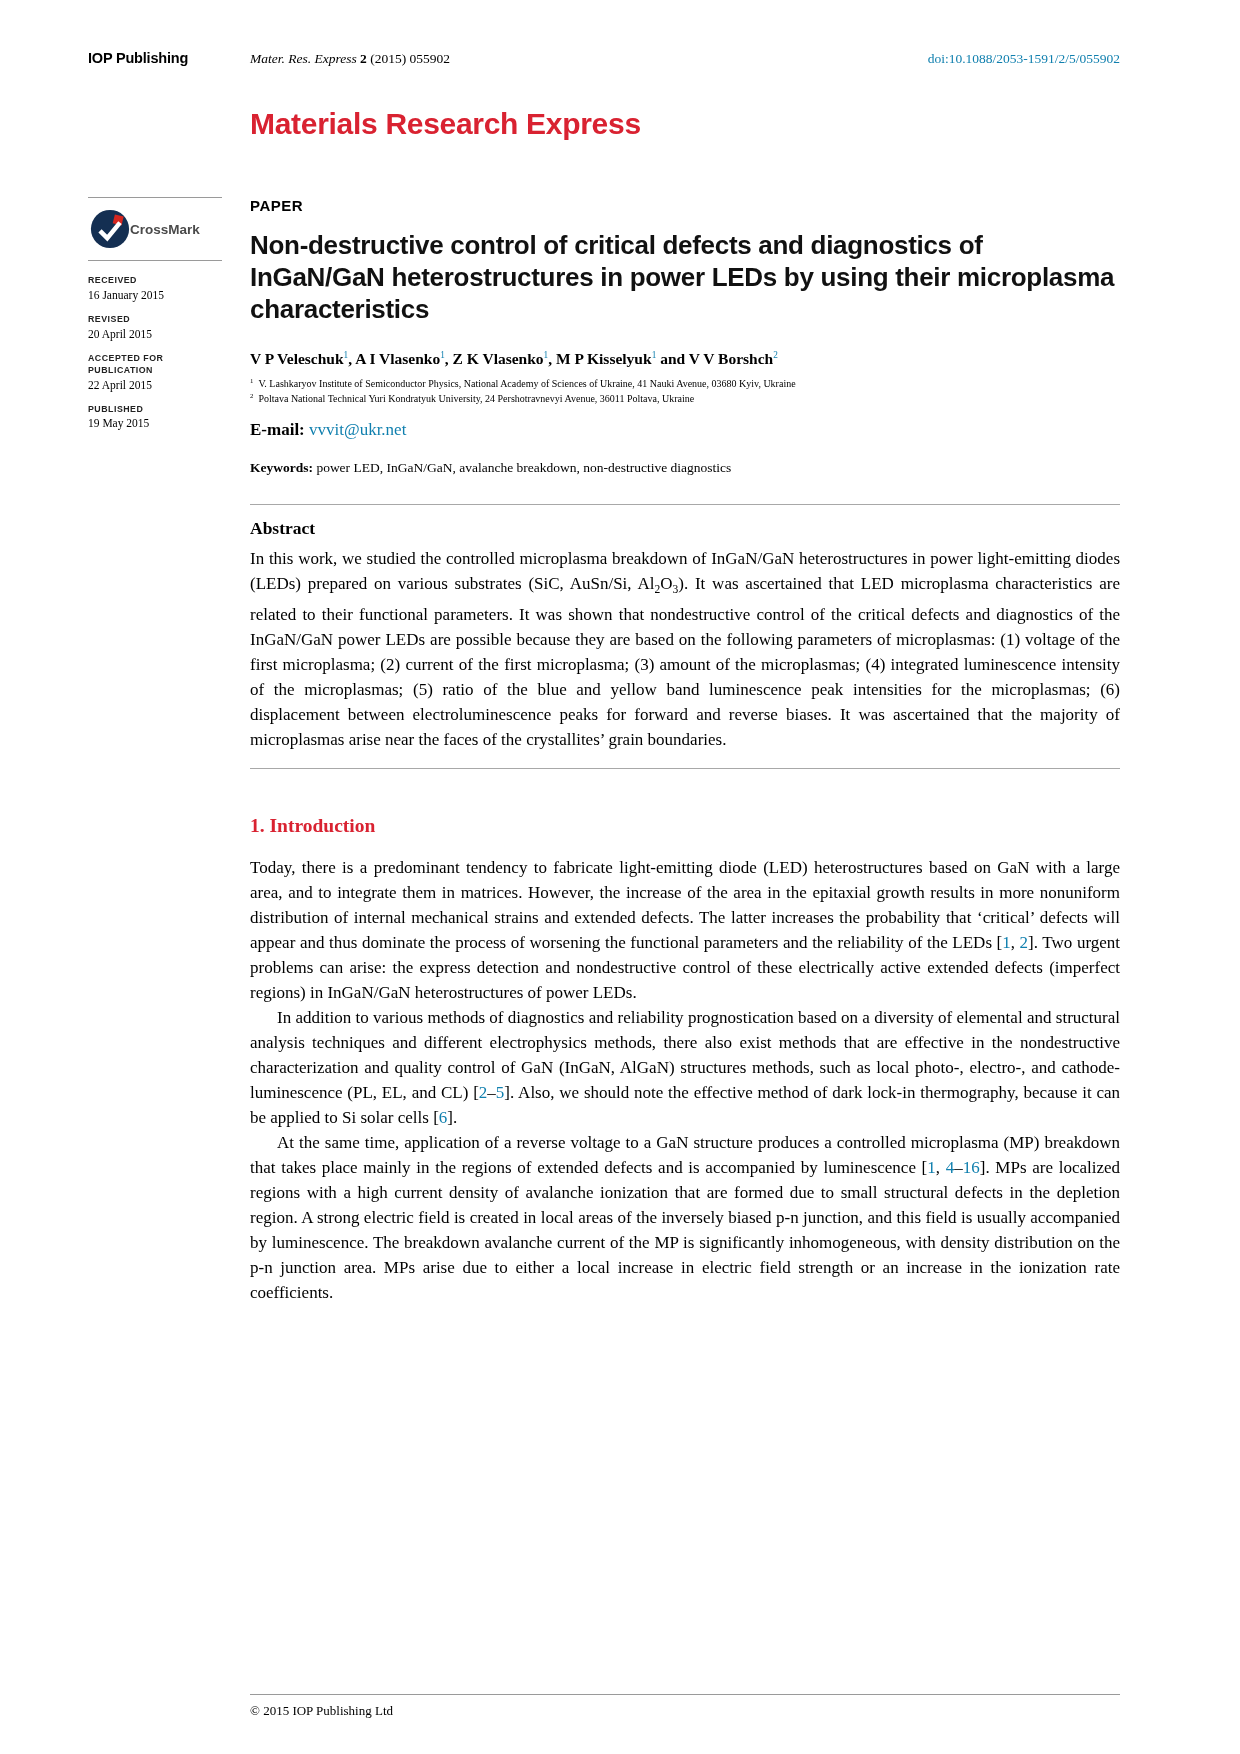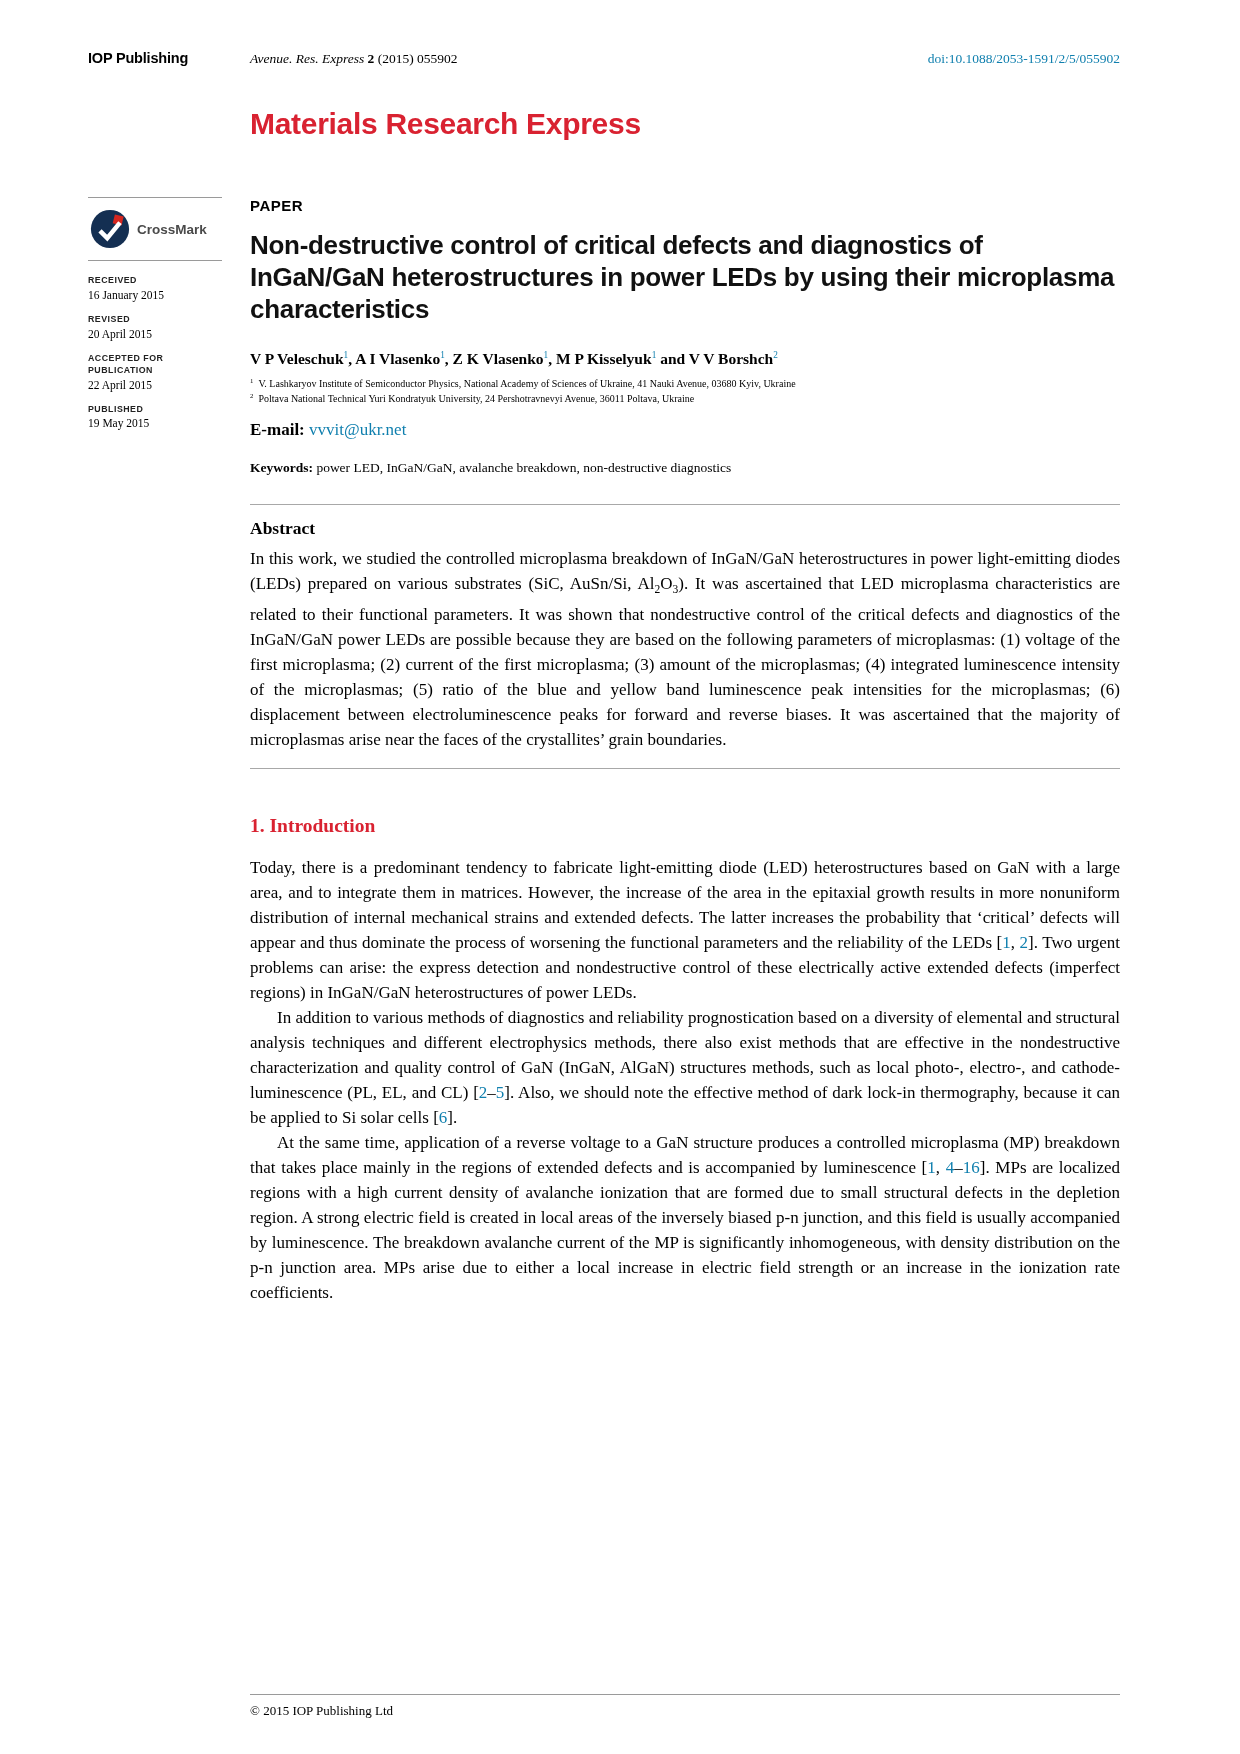--- a/index.html
+++ b/index.html
@@ -32,21 +32,21 @@
     color:#d92231;
   }
 
   
   .content { display:flex; margin-top:56px; }
   .sidebar { width:162px; flex:0 0 162px; padding-right:28px; }
   .main { width:870px; flex:0 0 870px; }
 
   
   .crossmark {
-    display:flex; align-items:center; gap:7px;
+    display:flex; align-items:center; 
     border-top:1px solid #9a9a9a; border-bottom:1px solid #9a9a9a;
     padding:11px 2px; cursor:pointer;
   }
   .crossmark-label {
     font-family:"Liberation Sans", sans-serif;
     font-weight:bold; font-size:13.5px; color:#4a4a4a;
   }
   .history { margin-top:14px; }
   .hist-item { margin-bottom:13px; }
   .hist-label {
@@ -102,21 +102,21 @@
     font-size:13px;
   }
 </style>
 </head>
 <body>
 
 <div class="page">
 
   <header class="page-header">
     <span class="publisher">IOP Publishing</span>
-    <span class="jref"><span class="it">Avenue. Res. Express </span><span class="b">2</span><span> (2015) 055902</span></span>
+    <span class="jref"><span class="it">Mater. Res. Express </span><span class="b">2</span><span> (2015) 055902</span></span>
     <span class="doi">doi:10.1088/2053-1591/2/5/055902</span>
   </header>
 
   <div class="journal-title">Materials Research Express</div>
 
   <div class="content">
 
     <aside class="sidebar">
       <div class="crossmark">
         <svg viewBox="0 0 44 44" width="40" height="40">

